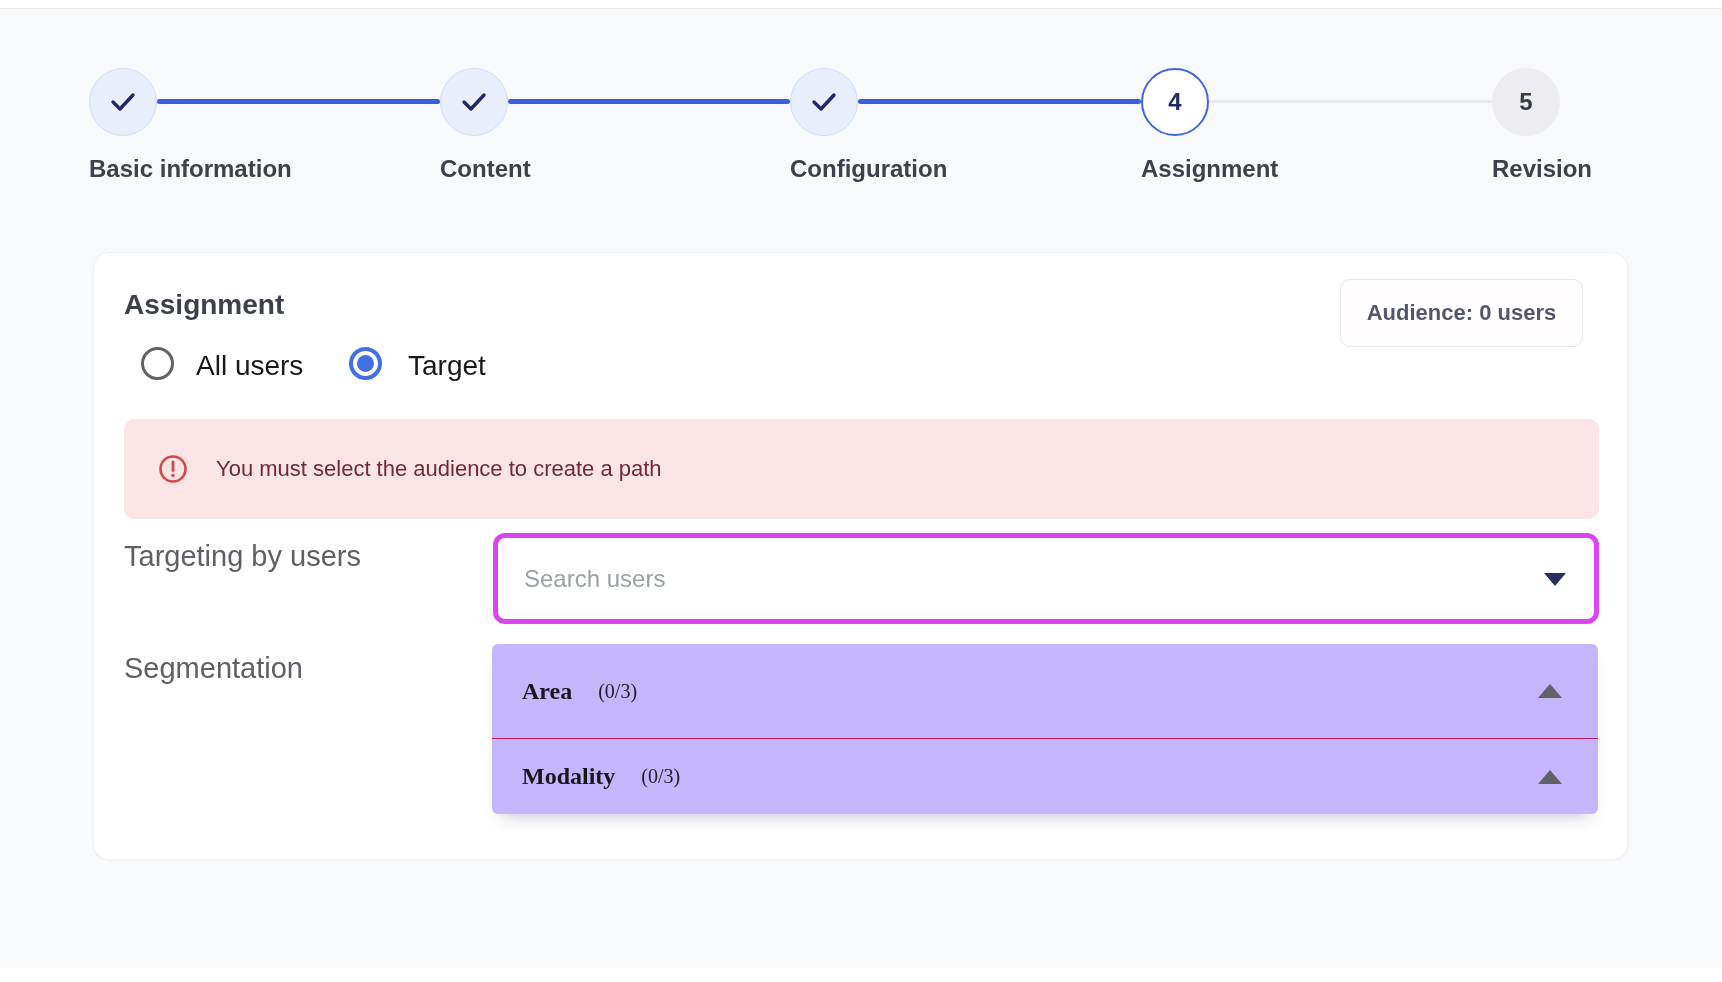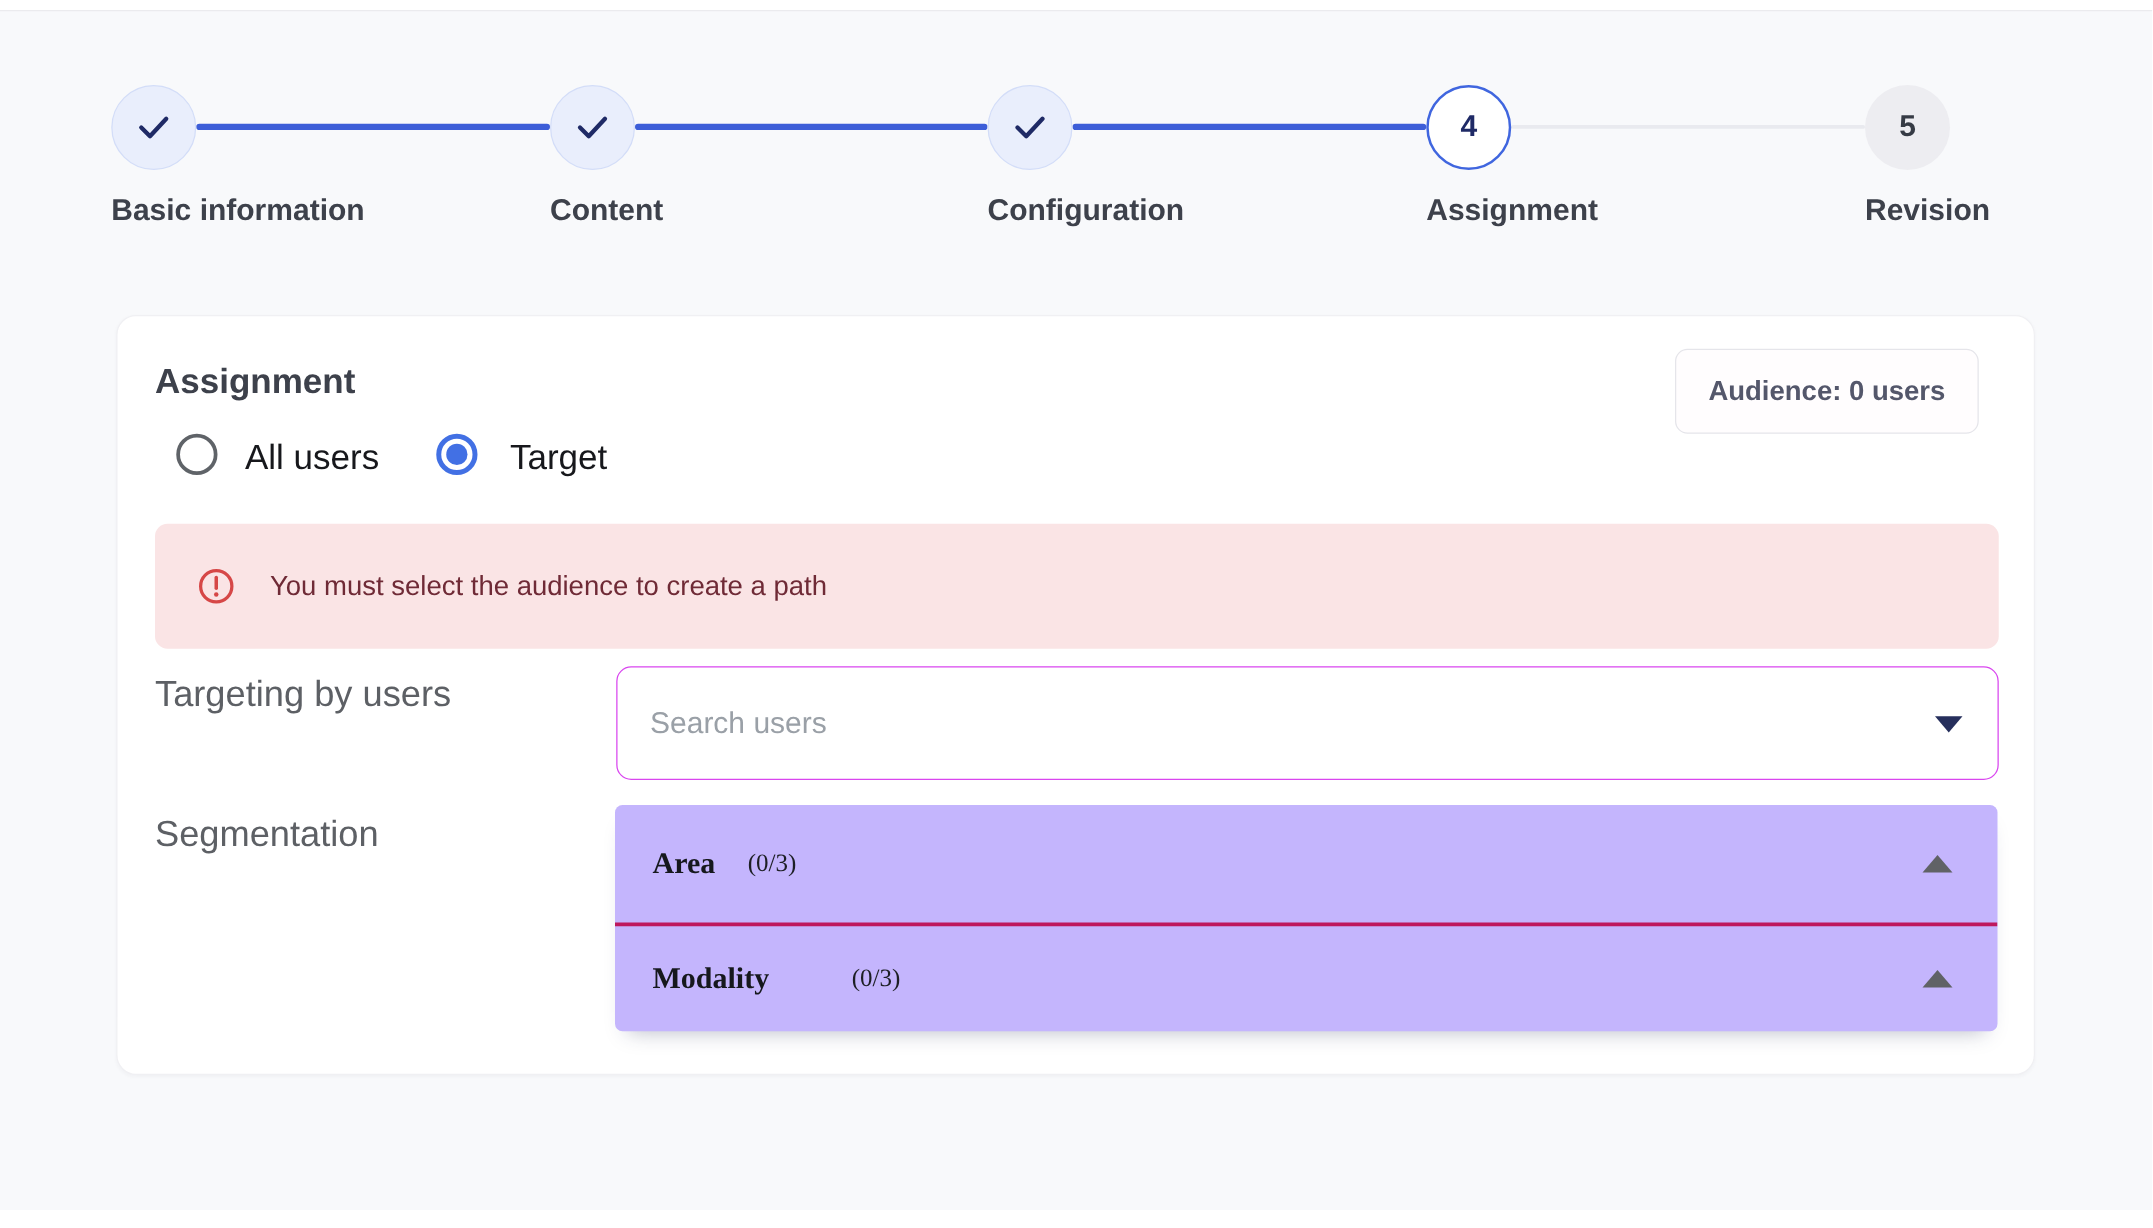--- a/index.html
+++ b/index.html
@@ -44,35 +44,35 @@
 
   
   .alert { position:absolute; left:30px; top:166px; width:1475px; height:100px;
            background:#fae4e5; border-radius:10px; display:flex; align-items:center; }
   .alert-icon { margin-left:34px; width:30px; height:30px; flex:0 0 auto; }
   .alert-text { margin-left:28px; font-size:22px; color:#6f2a36; }
 
   
   .field-label { position:absolute; left:30px; font-size:29px; color:#5d6065; }
   .search-field { position:absolute; left:399px; top:280px; width:1106px; height:91px;
-          background:#ffffff; border:1px solid #d946ef; border-radius:12px; }
+          background:#ffffff; border:5px solid #d946ef; border-radius:12px; }
   .search-input { position:absolute; left:26px; top:0; width:980px; height:100%;
           border:none; outline:none; background:transparent;
           font-family:"Liberation Sans","DejaVu Sans",sans-serif;
           font-size:24px; color:#30333a; }
   .search-input::placeholder { color:#9aa0a7; opacity:1; }
   .caret-down { position:absolute; right:28px; top:50%; margin-top:-6px; width:0; height:0;
           border-left:11px solid transparent; border-right:11px solid transparent;
           border-top:13px solid #262f5c; }
 
   
   .accordion { position:absolute; left:398px; top:391px; width:1106px; border-radius:6px;
           background:#c4b5fd; box-shadow:0 10px 16px -10px rgba(40,50,90,0.35); overflow:hidden;font-family:Liberation Serif, serif; }
   .acc-row { position:relative; height:94px; display:flex; align-items:center; cursor:default; }
-  .acc-row + .acc-row { height:87px; border-top:3px solid #be185d;gap:40px; }
+  .acc-row + .acc-row { height:76px; border-top:1px solid #be185d; }
   .acc-title { margin-left:30px; font-size:24px; font-weight:700; color:#16181d; }
   .acc-count { margin-left:26px; font-size:20px; color:#1d1f25; }
   .caret-up { position:absolute; right:36px; top:50%; margin-top:-7px; width:0; height:0;
           border-left:12px solid transparent; border-right:12px solid transparent;
           border-bottom:14px solid #606266; }
 </style>
 </head>
 <body>
 
 <div class="page">

